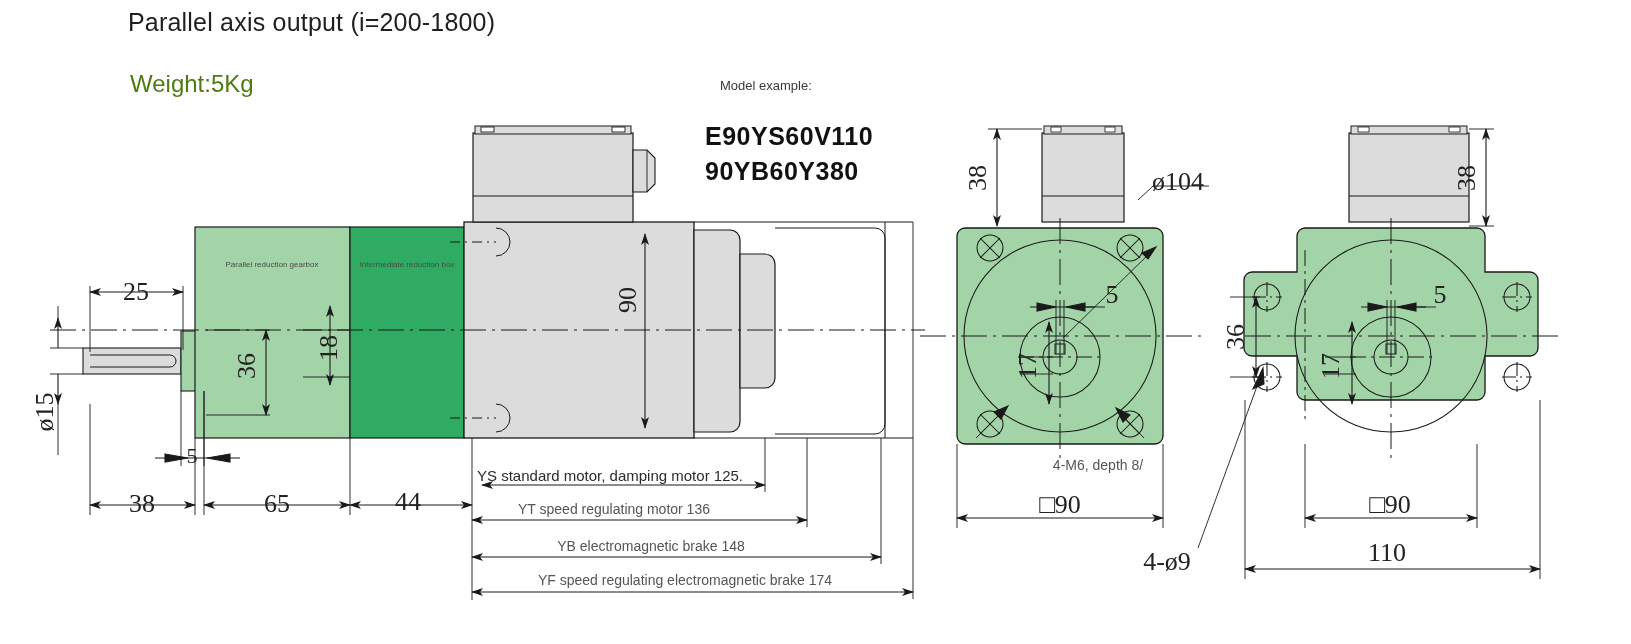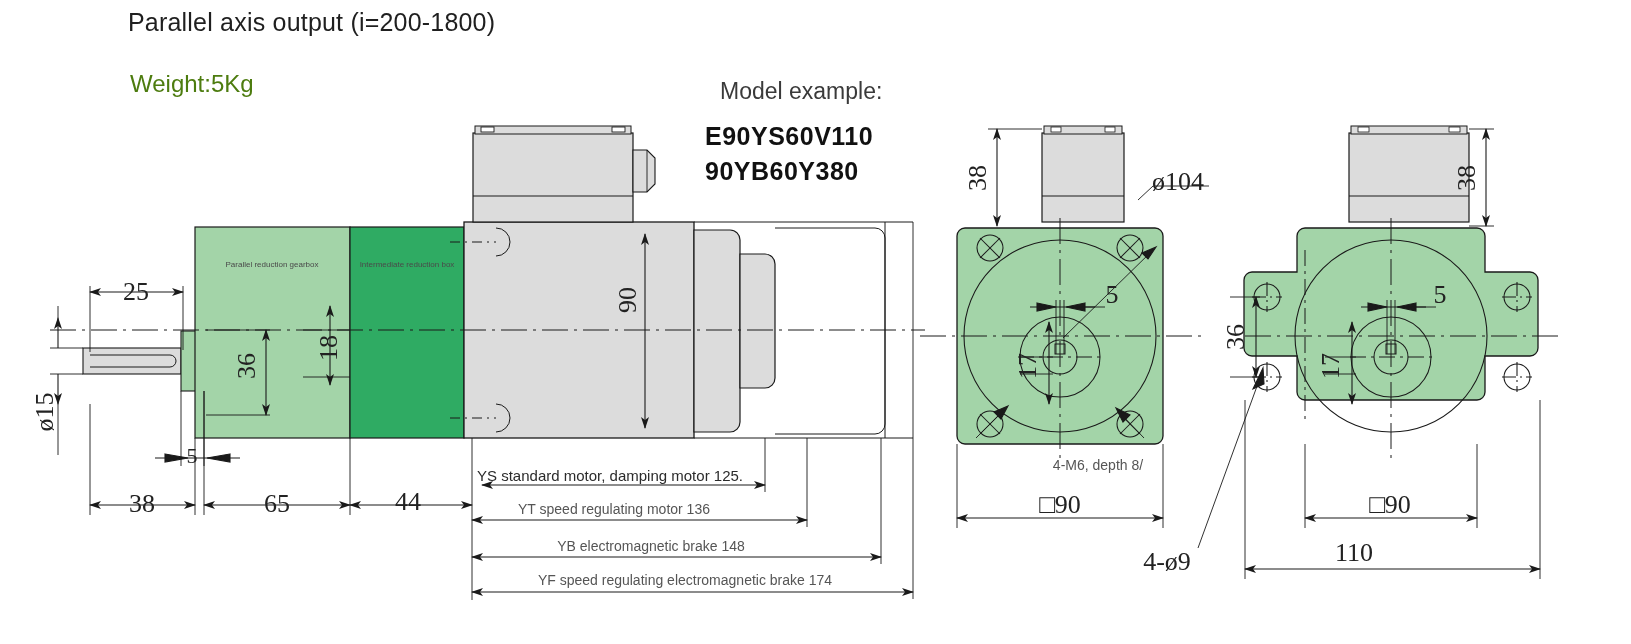--- a/index.html
+++ b/index.html
@@ -12,21 +12,21 @@
   svg.layer{position:absolute;left:0;top:0;width:1631px;height:644px;}
 
   .htitle{
     position:absolute;font-size:25px;color:#1f1f1f;white-space:nowrap;
     letter-spacing:0.2px;
   }
   .hweight{
     position:absolute;font-size:24px;color:#4d7c0f;white-space:nowrap;
   }
   .mex{
-    position:absolute;font-size:23px;color:#3a3a3a;white-space:nowrap;
+    position:absolute;font-size:13px;color:#3a3a3a;white-space:nowrap;
   }
   .model{
     position:absolute;font-size:25px;font-weight:bold;color:#111;white-space:nowrap;
     letter-spacing:0.5px;
   }
   .boxlabel{
     position:absolute;font-size:8px;color:#4a4a4a;white-space:nowrap;
     text-align:center;
   }
   .dimtext{
@@ -331,16 +331,16 @@
   <div class="handnum lbl-center" style="left:1092px;top:295px;">5</div>
   <div class="handnum lbl-center rot90" style="left:1008px;top:366px;">17</div>
   <div class="notetext lbl-center" style="left:1078px;top:465px;">4-M6, depth 8/</div>
   <div class="handnum lbl-center" style="left:1040px;top:505px;">□90</div>
 
   <div class="handnum lbl-center rot90" style="left:1447px;top:178px;">38</div>
   <div class="handnum lbl-center rot90" style="left:1216px;top:337px;">36</div>
   <div class="handnum lbl-center" style="left:1420px;top:295px;">5</div>
   <div class="handnum lbl-center rot90" style="left:1311px;top:366px;">17</div>
   <div class="handnum lbl-center" style="left:1370px;top:505px;">□90</div>
-  <div class="handnum lbl-center" style="left:1334px;top:553px;">110</div>
+  <div class="handnum lbl-center" style="left:1367px;top:553px;">110</div>
   <div class="handnum lbl-center" style="left:1147px;top:562px;">4-ø9</div>
 
 </div>
 
 </body></html>

